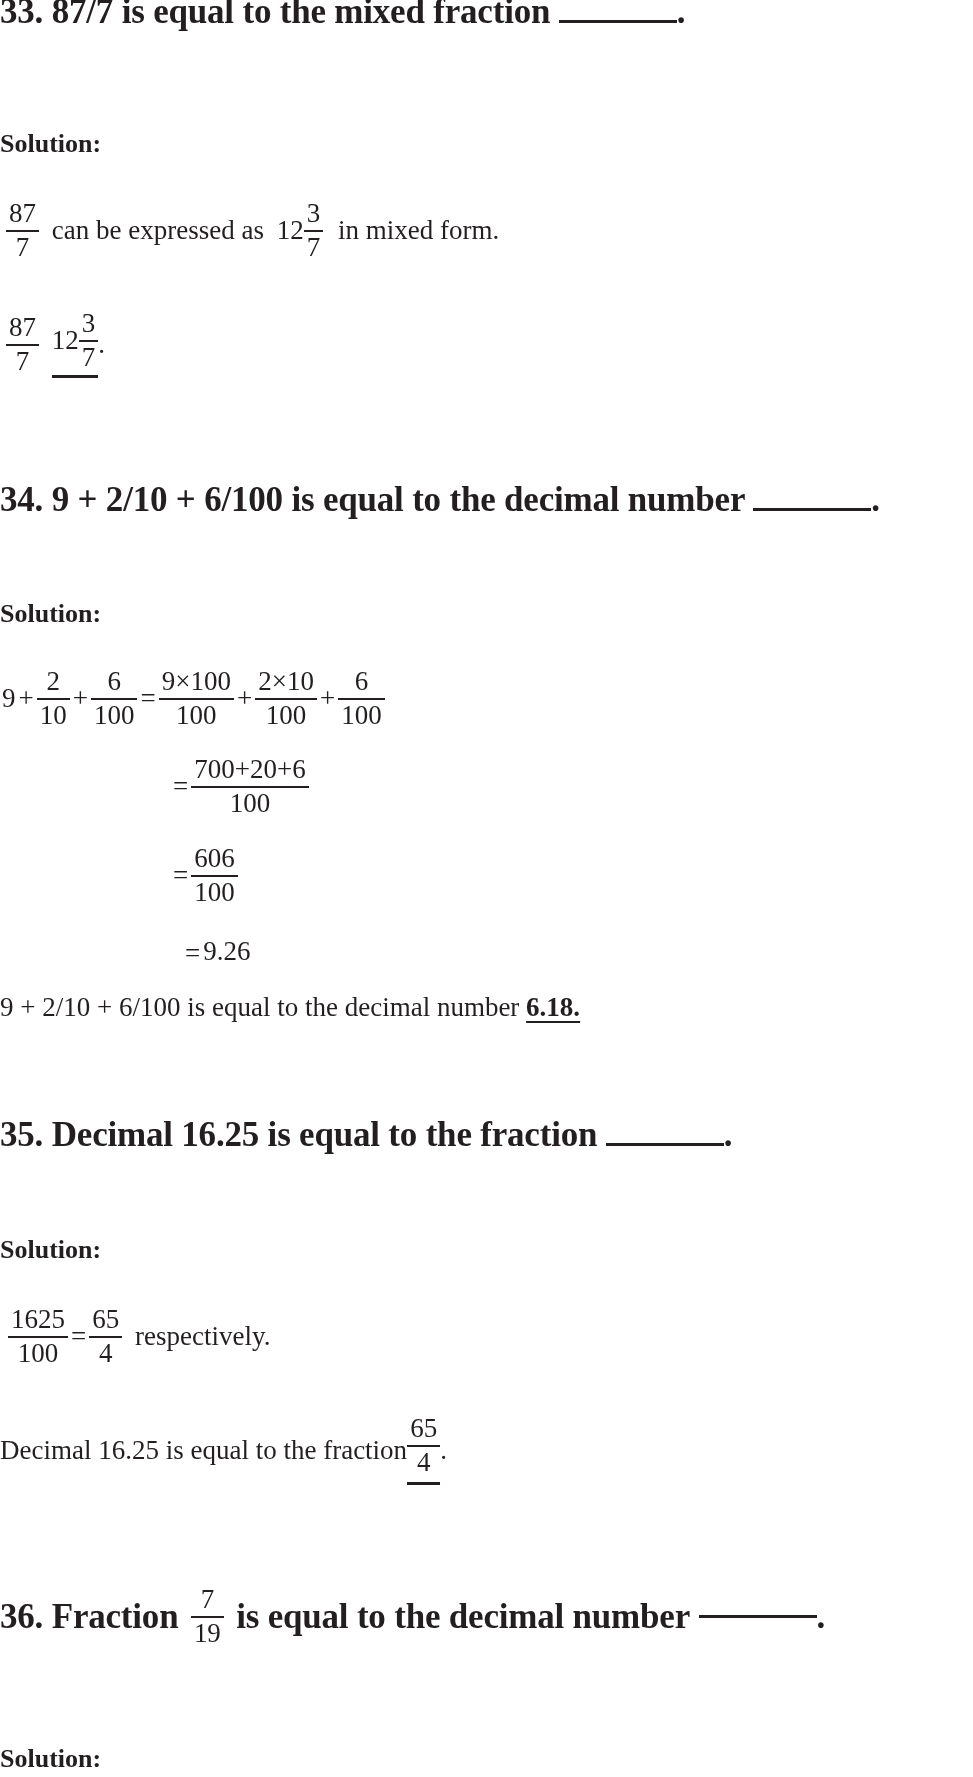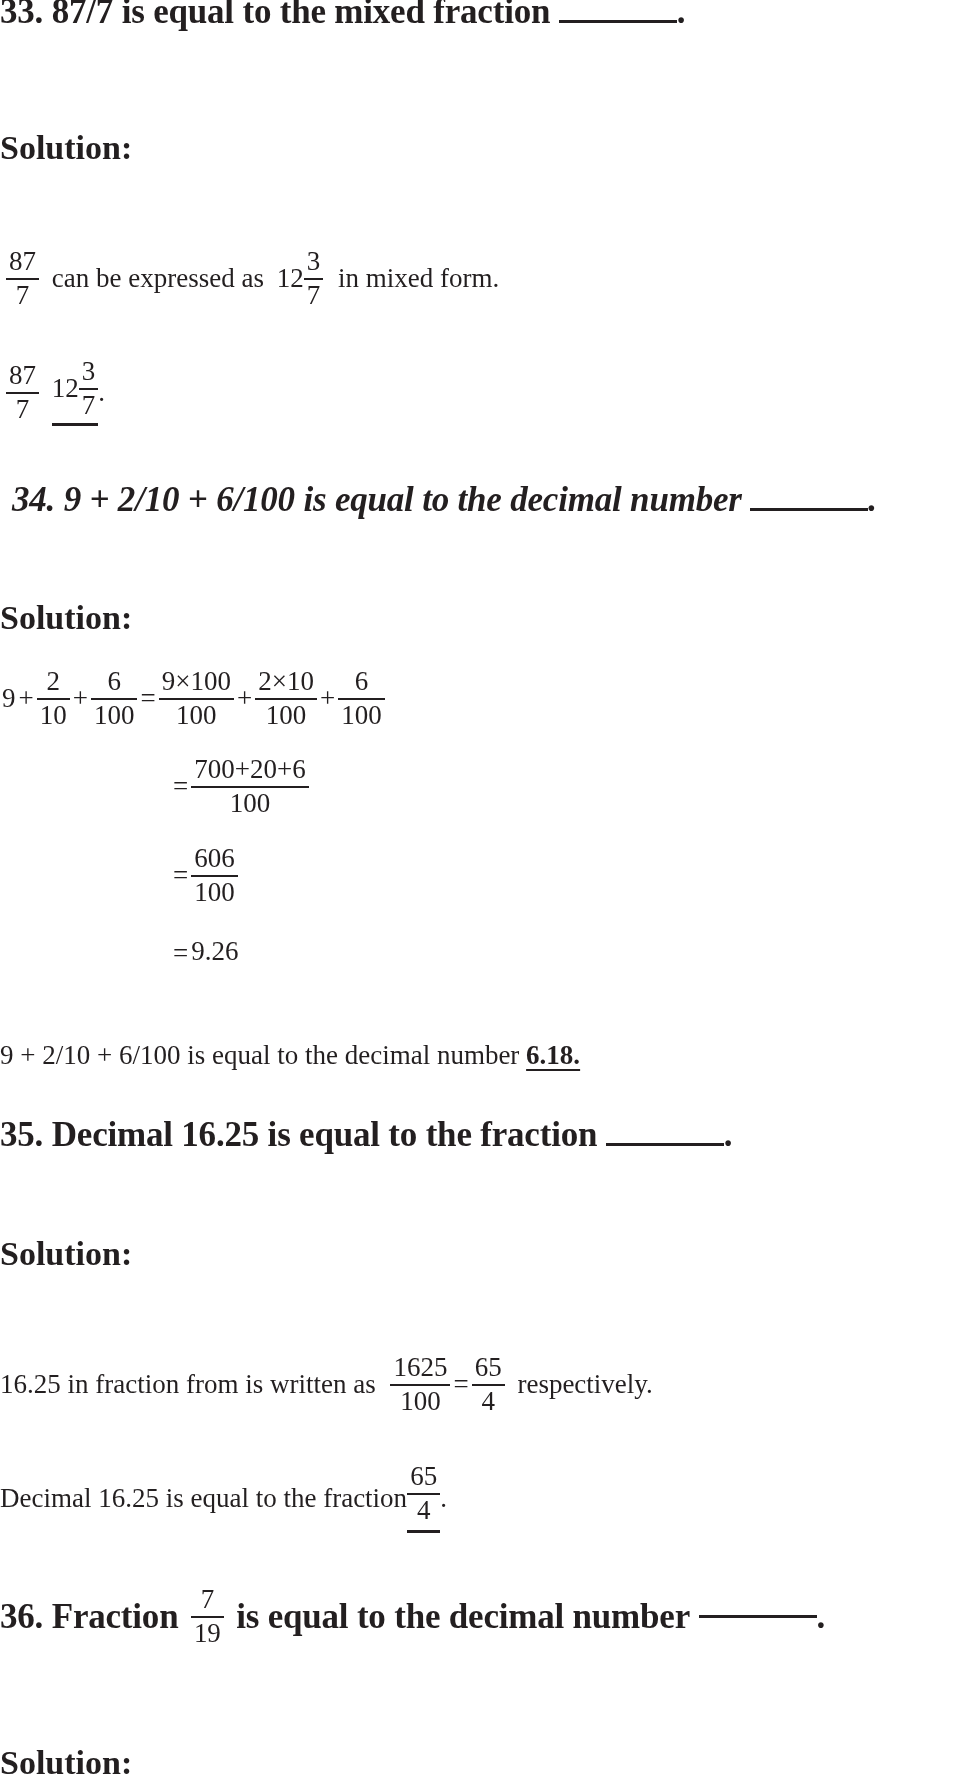--- a/index.html
+++ b/index.html
@@ -3,22 +3,22 @@
 <meta charset="utf-8">
 <style>
   html, body { margin: 0; padding: 0; background: #ffffff; }
   body {
     width: 973px; height: 1777px; position: relative; overflow: hidden;
     font-family: "Liberation Serif", "DejaVu Serif", serif;
     color: #231f20;
   }
   .abs { position: absolute; white-space: nowrap; }
   .q-heading { font-weight: bold; font-size: 35px; line-height: 1; letter-spacing: -0.2px; }
-  .sol-heading { font-weight: bold; font-size: 34px; line-height: 1; }
-  .body-text { font-size: 27px; line-height: 1; margin-top: 48px; }
+  .sol-heading { font-weight: bold; font-size: 26px; line-height: 1; }
+  .body-text { font-size: 27px; line-height: 1; }
   .blank { display: inline-block; border-bottom: 3px solid #231f20; height: 0; vertical-align: baseline; }
   .frac {
     display: inline-flex; flex-direction: column; align-items: center;
     vertical-align: middle; font-weight: normal; line-height: 1;
   }
   .frac .num { padding: 0 3px; }
   .frac .bar { align-self: stretch; border-top: 2px solid #231f20; margin: 3px 0 2px 0; }
   .frac .den { padding: 0 3px; }
   .math { font-size: 27px; }
   .op { display: inline-block; padding: 0 3px; vertical-align: middle; }
@@ -61,21 +61,21 @@
   <span class="underline-box" style="vertical-align:middle; margin-left:6px;">
     <span>12</span>
       <span class="frac math">
       <span class="num">3</span>
       <span class="bar"></span>
       <span class="den">7</span>
     </span>
   </span><span style="vertical-align:middle;">.</span>
 </div>
 
-<div class="abs q-heading" style="left:12px; top:482px;font-style:italic;">
+<div class="abs q-heading" style="left:0; top:482px;">
   <span>34.</span>
   <span>9 + 2/10 + 6/100 is equal to the decimal number</span>
   <span class="blank" style="width:118px;"></span><span>.</span>
 </div>
 
 <div class="abs sol-heading" style="left:0; top:601px;">Solution:</div>
 
 <div class="abs math" style="left:2px; top:668px;">
   <div class="eqrow">
     <span>9</span>
@@ -127,39 +127,38 @@
   <div class="eqrow">
     <span class="op">=</span>
     <span class="frac">
       <span class="num">606</span>
       <span class="bar"></span>
       <span class="den">100</span>
     </span>
   </div>
 </div>
 
-<div class="abs math" style="left:170px; top:936px;">
+<div class="abs math" style="left:182px; top:936px;">
   <span class="op">=</span><span>9.26</span>
 </div>
 
 <div class="abs body-text" style="left:0; top:994px;">
   <span>9 + 2/10 + 6/100 is equal to the decimal number</span>
   <span class="ans-bold">6.18.</span>
 </div>
 
 <div class="abs q-heading" style="left:0; top:1117px;">
   <span>35.</span>
   <span>Decimal 16.25 is equal to the fraction</span>
   <span class="blank" style="width:118px;"></span><span>.</span>
 </div>
 
 <div class="abs sol-heading" style="left:0; top:1237px;">Solution:</div>
 
 <div class="abs body-text" style="left:0; top:1306px;">
-  <span style="vertical-align:middle;">16.25 in fraction from is written as</span>
   <span class="frac math" style="margin-left:8px;">
     <span class="num">1625</span>
     <span class="bar"></span>
     <span class="den">100</span>
   </span><span class="op">=</span><span class="frac math">
     <span class="num">65</span>
     <span class="bar"></span>
     <span class="den">4</span>
   </span>
   <span style="vertical-align:middle; margin-left:6px;">respectively.</span>

